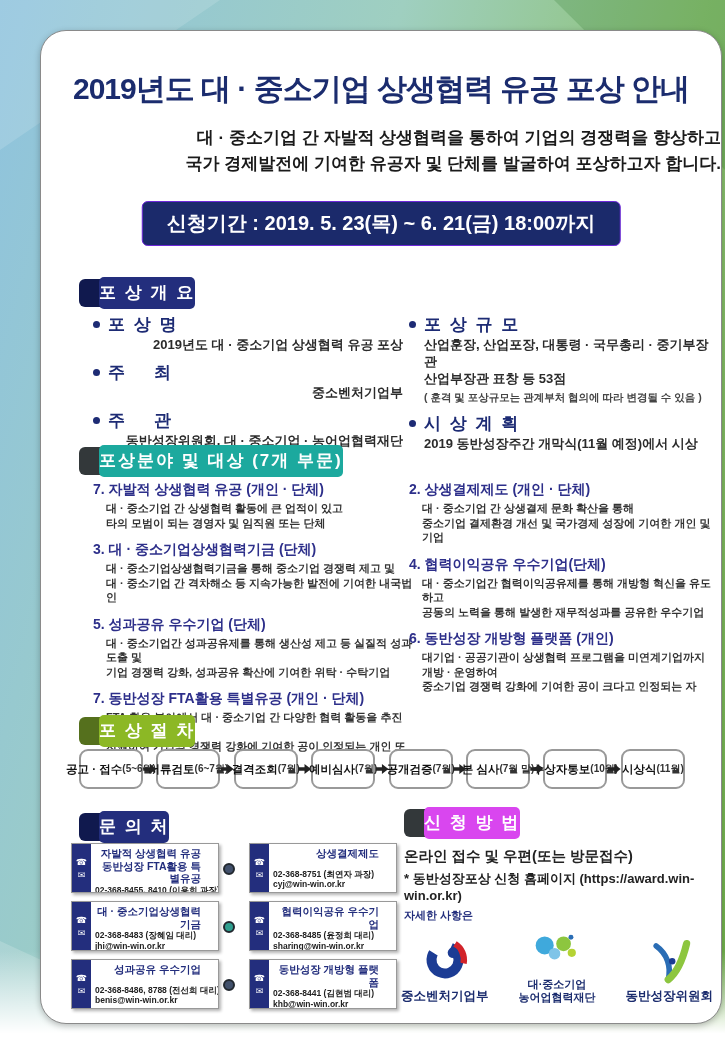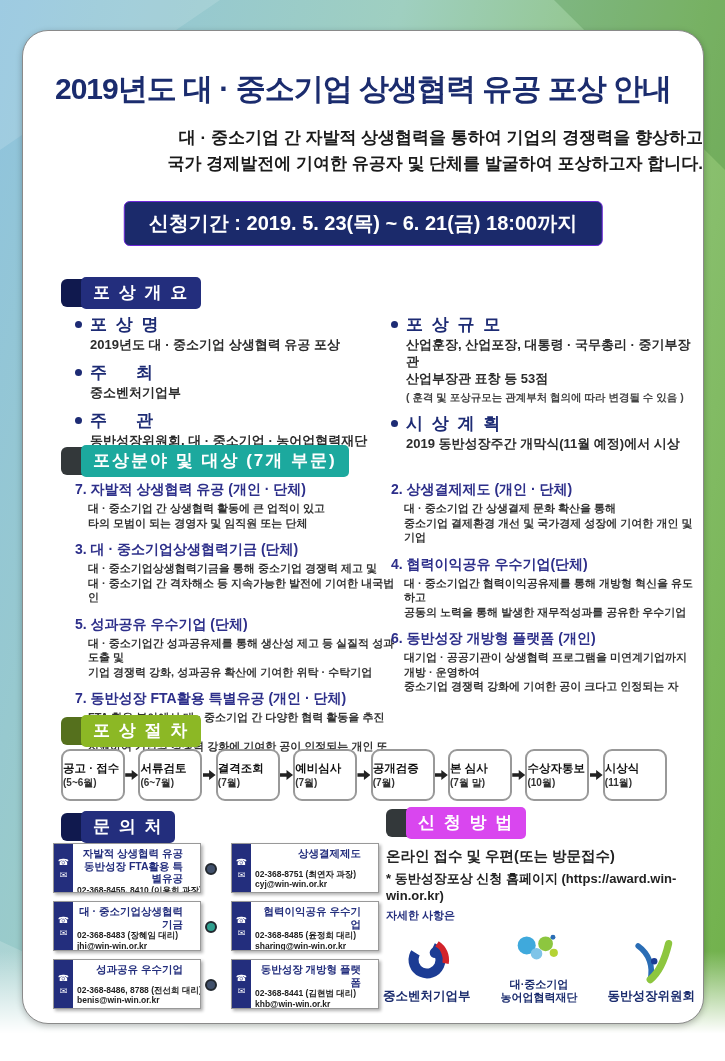--- a/index.html
+++ b/index.html
@@ -15,79 +15,79 @@
   .facet.f1 { left:0; top:0; width:220px; height:150px; background:rgba(255,255,255,0.14);
     clip-path:polygon(0 0,100% 0,0 100%); }
   .facet.f2 { right:0; top:0; width:190px; height:170px; background:rgba(30,110,30,0.20);
     clip-path:polygon(100% 0,10% 0,100% 100%); }
   .facet.f3 { left:0; bottom:0; width:260px; height:120px; background:rgba(255,255,255,0.18);
     clip-path:polygon(0 100%,0 0,100% 100%); }
   .bg-fade { position:absolute; left:0; right:0; bottom:0; height:110px;
     background:linear-gradient(to bottom,rgba(255,255,255,0) 0%,#ffffff 75%); }
 
   
-  .card { position:absolute; left:22px; top:30px; width:680px; height:992px;
+  .card { position:absolute; left:40px; top:30px; width:680px; height:992px;
     background:#fff; border:1px solid #8a8a8a; border-radius:26px;
     box-shadow:0 2px 6px rgba(0,0,0,0.25); }
 
   .title { position:absolute; top:38px; left:0; right:0; text-align:center;
     font-size:30px; font-weight:800; color:#1b2c6e; letter-spacing:-1px; }
   .subtitle { position:absolute; top:94px; left:0; right:0; text-align:right;
     font-size:17px; font-weight:700; color:#1a1a1a; line-height:1.55; white-space:pre-line; }
   .period-box { position:absolute; top:170px; left:50%; transform:translateX(-50%);
     background:#1b2a6b; color:#fff; font-size:20px; font-weight:700;
     padding:8px 24px; border-radius:6px; border:1px solid #6d28d9; white-space:nowrap; }
 
   
   .sec-hdr { position:absolute; height:32px; }
   .sec-hdr .tab { position:absolute; left:0; top:2px; width:44px; height:28px; border-radius:6px; }
   .sec-hdr .pill { position:absolute; left:20px; top:0; height:32px; line-height:32px;
-    padding:0 12px; border-radius:5px; color:#fff; font-weight:800; font-size:17px;
+    padding:0 0; border-radius:5px; color:#fff; font-weight:800; font-size:17px;
     letter-spacing:2px; white-space:pre; }
   .hdr-overview { top:246px; left:38px; }
   .hdr-overview .tab { background:#10194e; }
   .hdr-overview .pill { background:#232e7d; }
   .hdr-categories { top:414px; left:38px; }
   .hdr-categories .tab { background:#33383a; }
   .hdr-categories .pill { background:#1ca99e; }
   .hdr-process { top:684px; left:38px; }
   .hdr-process .tab { background:#55701d; }
   .hdr-process .pill { background:#8cb825; }
   .hdr-contact { top:780px; left:38px; }
   .hdr-contact .tab { background:#10194e; }
   .hdr-contact .pill { background:#232e7d; }
   .hdr-apply { top:776px; left:363px; }
   .hdr-apply .tab { background:#33383a; }
   .hdr-apply .pill { background:#d946ef; }
 
   
   .ov-col { position:absolute; top:282px; }
-  .ov-left { left:52px; width:310px; }
+  .ov-left { left:52px; width:310px;text-align:right; }
   .ov-right { left:368px; width:300px; }
   .ov-label { display:flex; align-items:center; gap:8px; color:#1d2b74;
     font-size:17px; font-weight:800; letter-spacing:2px; white-space:pre; margin-bottom:1px; }
   .bullet { width:7px; height:7px; border-radius:50%; background:#1d2b74; flex:0 0 auto; }
   .ov-body { font-size:13px; color:#2b2b2b; font-weight:700; margin:0 0 7px 15px;
     white-space:pre-line; line-height:1.3; }
   .ov-note { font-size:10.5px; color:#444; font-weight:600; margin:-4px 0 7px 15px; }
 
   
   .cat-col { position:absolute; top:450px; }
   .cat-left { left:52px; width:322px; }
   .cat-right { left:368px; width:306px; }
   .cat-item { margin-bottom:11px; }
   .cat-title { color:#2d2f8a; font-size:14px; font-weight:800; }
   .cat-body { font-size:11px; color:#333; font-weight:600; line-height:1.32;
     margin:2px 0 0 13px; white-space:pre-line; }
 
   
   .flow { position:absolute; top:718px; left:38px; width:606px;
     display:flex; align-items:center; justify-content:space-between; }
-  .step { width:64px; height:52px; background:#fff; border:2px solid #999;
-    border-radius:9px; display:flex; flex-direction:column; align-items:flex-start;
+  .step { width:64px; height:40px; background:#fff; border:2px solid #999;
+    border-radius:9px; display:flex; flex-direction:row; align-items:center;
     justify-content:center; box-sizing:border-box; }
   .step-label { font-size:11.5px; font-weight:800; color:#111; white-space:nowrap; }
   .step-month { font-size:10px; color:#333; font-weight:600; white-space:nowrap; }
   .arrow { width:13px; height:13px; background:#222; flex:0 0 auto;
     clip-path:polygon(0 36%,50% 36%,50% 12%,100% 50%,50% 88%,50% 64%,0 64%); }
 
   
   .contact-grid { position:absolute; top:812px; left:30px; width:330px;
     display:grid; grid-template-columns:148px 148px; column-gap:30px; row-gap:8px; }
   .contact-box { display:flex; background:#fff; border:1px solid #999;

